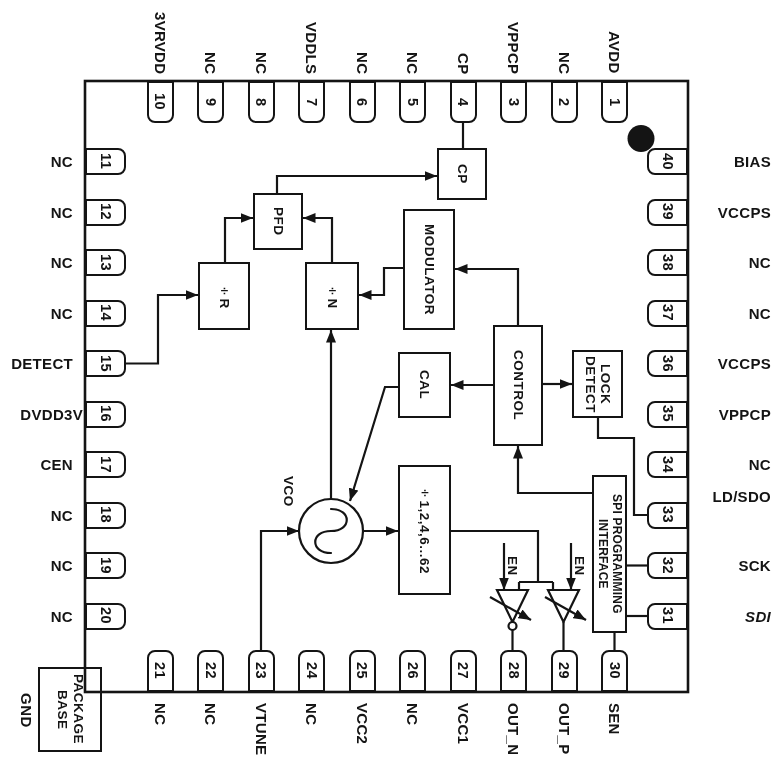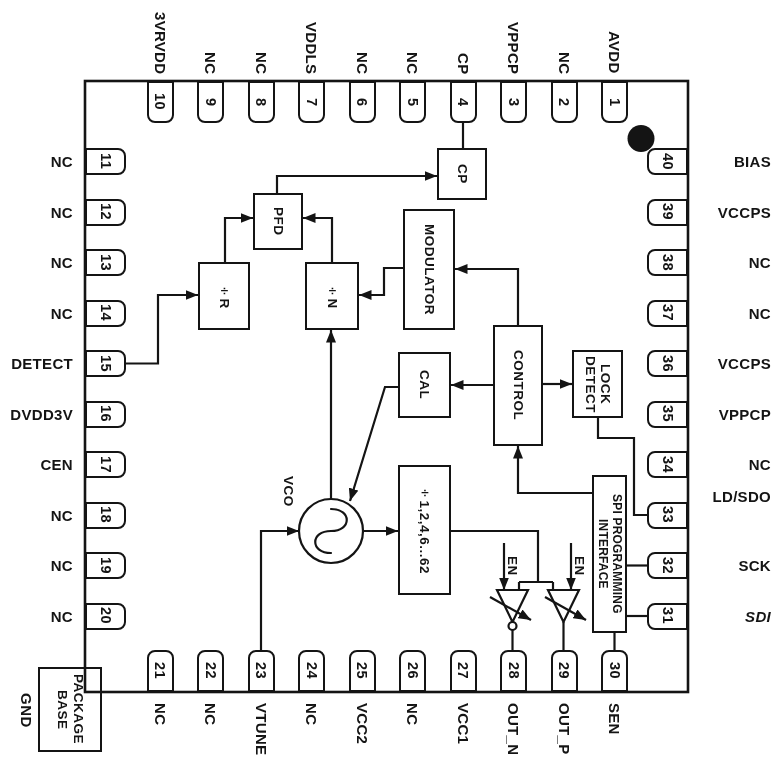--- a/index.html
+++ b/index.html
@@ -218,21 +218,21 @@
       </div>
       <div class="pinbox pleft" style="left: 85px; top: 350px; width: 41px; height: 27px;">
         <span class="vtext num">15</span>
       </div>
       <div class="plabel lleft" style="left: 0px; top: 352.5px; width: 73px; height: 22px;">
         <span>DETECT</span>
       </div>
       <div class="pinbox pleft" style="left: 85px; top: 400.5px; width: 41px; height: 27px;">
         <span class="vtext num">16</span>
       </div>
-      <div class="plabel lleft" style="left: 0px; top: 403px; width: 73px; height: 22px;">
+      <div class="plabel lleft" style="left: 10px; top: 403px; width: 73px; height: 22px;">
         <span>DVDD3V</span>
       </div>
       <div class="pinbox pleft" style="left: 85px; top: 451px; width: 41px; height: 27px;">
         <span class="vtext num">17</span>
       </div>
       <div class="plabel lleft" style="left: 0px; top: 453.5px; width: 73px; height: 22px;">
         <span>CEN</span>
       </div>
       <div class="pinbox pleft" style="left: 85px; top: 501.5px; width: 41px; height: 27px;">
         <span class="vtext num">18</span>

